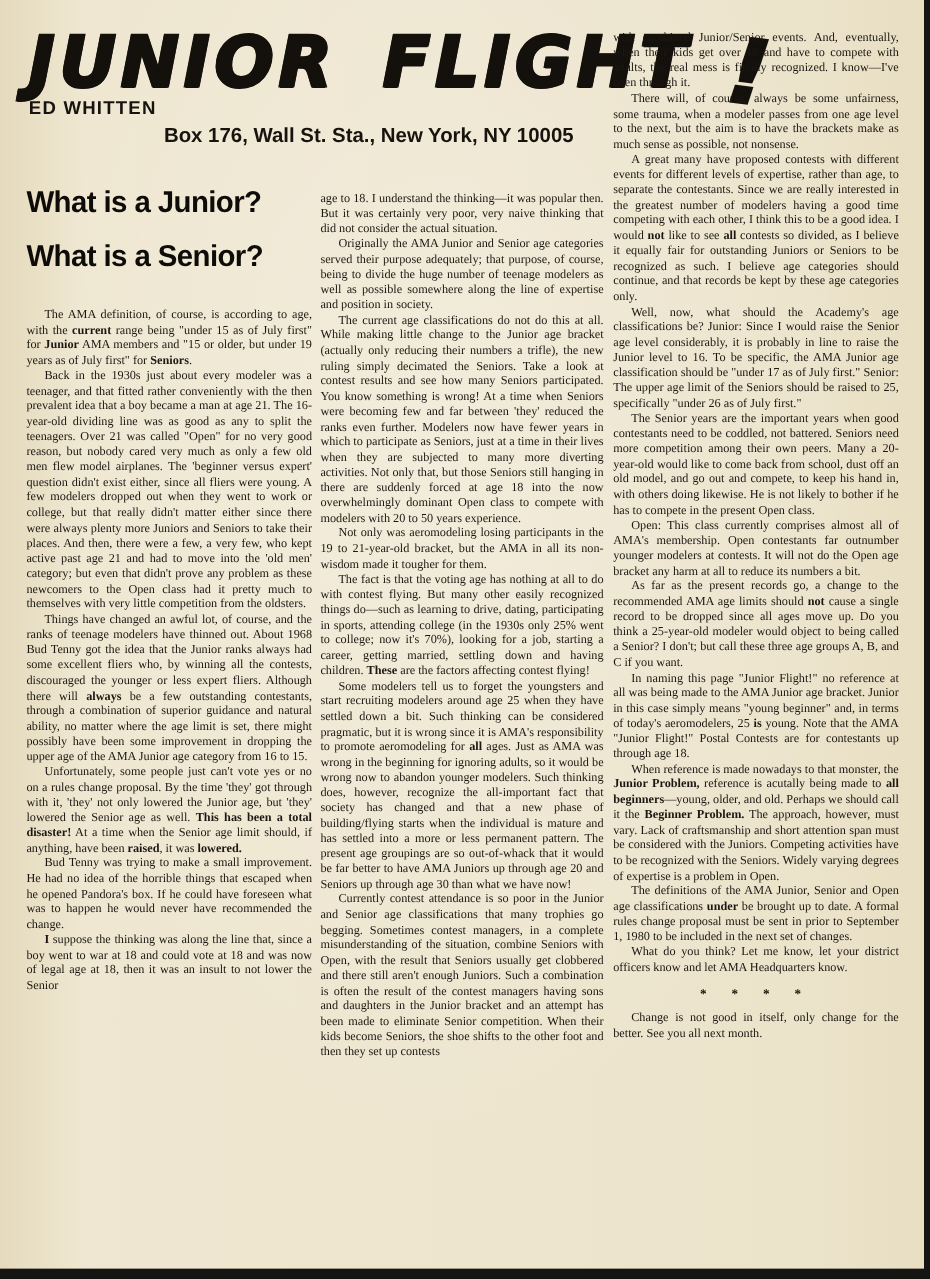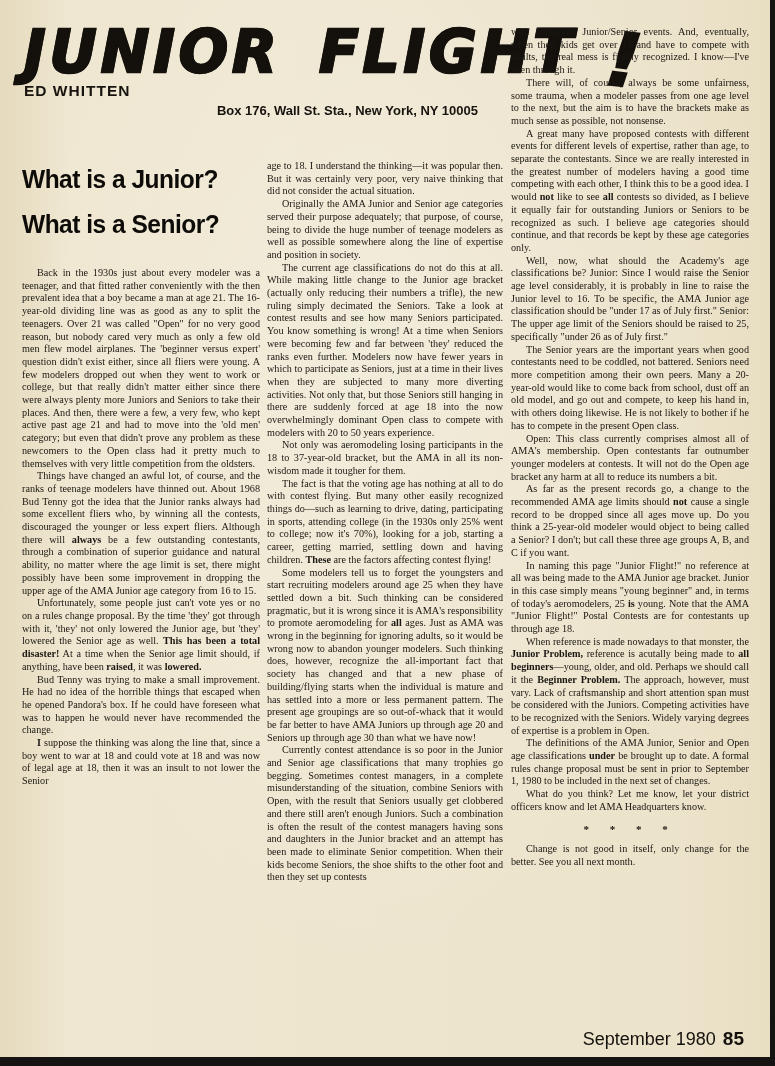--- a/index.html
+++ b/index.html
@@ -39,29 +39,29 @@
     -webkit-text-stroke:2.5px #14110d;
   }
   .byline{
     margin-top:-4px;text-align:left;padding-right:42px;
     font-family:"Liberation Sans",sans-serif;font-weight:bold;
     font-size:15.5px;letter-spacing:1px;color:#17140f;
   }
   .address{
     margin-top:3px;text-align:right;padding-right:14px;
     font-family:"Liberation Sans",sans-serif;font-weight:bold;
-    font-size:13px;color:#17140f;
+    font-size:17px;color:#17140f;
   }
   
   .col{
     position:absolute;
     font-size:10.2px;line-height:12.7px;
     color:#1b1712;text-align:justify;
   }
-  .col-left{left:22px;top:166px;width:238px;}
+  .col-left{left:22px;top:156px;width:238px;}
   .col-middle{left:267px;top:160px;width:236px;}
   .col-right{left:511px;top:26px;width:238px;}
   .heading{
     font-family:"Liberation Sans",sans-serif;font-weight:bold;
     font-size:25px;line-height:26px;letter-spacing:-0.5px;
     margin:0 0 19px 0;color:#0e0c09;
     transform:scaleX(0.98);transform-origin:left center;
   }
   .heading.last{margin-bottom:30px;}
   .para{margin:0;text-indent:15px;}
@@ -89,32 +89,33 @@
       <span class="title">JUNIOR FLIGHT</span>
       <span class="bang">!</span>
     </div>
     <div class="byline">ED WHITTEN</div>
     <div class="address">Box 176, Wall St. Sta., New York, NY 10005</div>
   </header>
 
   <section class="col col-left">
     <h2 class="heading">What is a Junior?</h2>
     <h2 class="heading last">What is a Senior?</h2>
+    <p class="para">The AMA definition, of course, is according to age, with the <b>current</b> range being "under 15 as of July first" for <b>Junior</b> AMA members and "15 or older, but under 19 years as of July first" for <b>Seniors</b>.</p>
     <p class="para">Back in the 1930s just about every modeler was a teenager, and that fitted rather conveniently with the then prevalent idea that a boy became a man at age 21. The 16-year-old dividing line was as good as any to split the teenagers. Over 21 was called "Open" for no very good reason, but nobody cared very much as only a few old men flew model airplanes. The 'beginner versus expert' question didn't exist either, since all fliers were young. A few modelers dropped out when they went to work or college, but that really didn't matter either since there were always plenty more Juniors and Seniors to take their places. And then, there were a few, a very few, who kept active past age 21 and had to move into the 'old men' category; but even that didn't prove any problem as these newcomers to the Open class had it pretty much to themselves with very little competition from the oldsters.</p>
     <p class="para">Things have changed an awful lot, of course, and the ranks of teenage modelers have thinned out. About 1968 Bud Tenny got the idea that the Junior ranks always had some excellent fliers who, by winning all the contests, discouraged the younger or less expert fliers. Although there will <b>always</b> be a few outstanding contestants, through a combination of superior guidance and natural ability, no matter where the age limit is set, there might possibly have been some improvement in dropping the upper age of the AMA Junior age category from 16 to 15.</p>
     <p class="para">Unfortunately, some people just can't vote yes or no on a rules change proposal. By the time 'they' got through with it, 'they' not only lowered the Junior age, but 'they' lowered the Senior age as well. <b>This has been a total disaster!</b> At a time when the Senior age limit should, if anything, have been <b>raised</b>, it was <b>lowered.</b></p>
     <p class="para">Bud Tenny was trying to make a small improvement. He had no idea of the horrible things that escaped when he opened Pandora's box. If he could have foreseen what was to happen he would never have recommended the change.</p>
     <p class="para"><b>I</b> suppose the thinking was along the line that, since a boy went to war at 18 and could vote at 18 and was now of legal age at 18, then it was an insult to not lower the Senior</p>
   </section>
 
   <section class="col col-middle">
     <p class="para cont">age to 18. I understand the thinking—it was popular then. But it was certainly very poor, very naive thinking that did not consider the actual situation.</p>
     <p class="para">Originally the AMA Junior and Senior age categories served their purpose adequately; that purpose, of course, being to divide the huge number of teenage modelers as well as possible somewhere along the line of expertise and position in society.</p>
     <p class="para">The current age classifications do not do this at all. While making little change to the Junior age bracket (actually only reducing their numbers a trifle), the new ruling simply decimated the Seniors. Take a look at contest results and see how many Seniors participated. You know something is wrong! At a time when Seniors were becoming few and far between 'they' reduced the ranks even further. Modelers now have fewer years in which to participate as Seniors, just at a time in their lives when they are subjected to many more diverting activities. Not only that, but those Seniors still hanging in there are suddenly forced at age 18 into the now overwhelmingly dominant Open class to compete with modelers with 20 to 50 years experience.</p>
-    <p class="para">Not only was aeromodeling losing participants in the 18 to 37-year-old bracket, but the AMA in all its non-wisdom made it tougher for them.</p>
+    <p class="para">Not only was aeromodeling losing participants in the 19 to 21-year-old bracket, but the AMA in all its non-wisdom made it tougher for them.</p>
     <p class="para">The fact is that the voting age has nothing at all to do with contest flying. But many other easily recognized things do—such as learning to drive, dating, participating in sports, attending college (in the 1930s only 25% went to college; now it's 70%), looking for a job, starting a career, getting married, settling down and having children. <b>These</b> are the factors affecting contest flying!</p>
     <p class="para">Some modelers tell us to forget the youngsters and start recruiting modelers around age 25 when they have settled down a bit. Such thinking can be considered pragmatic, but it is wrong since it is AMA's responsibility to promote aeromodeling for <b>all</b> ages. Just as AMA was wrong in the beginning for ignoring adults, so it would be wrong now to abandon younger modelers. Such thinking does, however, recognize the all-important fact that society has changed and that a new phase of building/flying starts when the individual is mature and has settled into a more or less permanent pattern. The present age groupings are so out-of-whack that it would be far better to have AMA Juniors up through age 20 and Seniors up through age 30 than what we have now!</p>
     <p class="para">Currently contest attendance is so poor in the Junior and Senior age classifications that many trophies go begging. Sometimes contest managers, in a complete misunderstanding of the situation, combine Seniors with Open, with the result that Seniors usually get clobbered and there still aren't enough Juniors. Such a combination is often the result of the contest managers having sons and daughters in the Junior bracket and an attempt has been made to eliminate Senior competition. When their kids become Seniors, the shoe shifts to the other foot and then they set up contests</p>
   </section>
 
   <section class="col col-right">
     <p class="para cont">with combined Junior/Senior events. And, eventually, when their kids get over 18 and have to compete with adults, the real mess is finally recognized. I know—I've been through it.</p>
     <p class="para">There will, of course, always be some unfairness, some trauma, when a modeler passes from one age level to the next, but the aim is to have the brackets make as much sense as possible, not nonsense.</p>
     <p class="para">A great many have proposed contests with different events for different levels of expertise, rather than age, to separate the contestants. Since we are really interested in the greatest number of modelers having a good time competing with each other, I think this to be a good idea. I would <b>not</b> like to see <b>all</b> contests so divided, as I believe it equally fair for outstanding Juniors or Seniors to be recognized as such. I believe age categories should continue, and that records be kept by these age categories only.</p>
     <p class="para">Well, now, what should the Academy's age classifications be? Junior: Since I would raise the Senior age level considerably, it is probably in line to raise the Junior level to 16. To be specific, the AMA Junior age classification should be "under 17 as of July first." Senior: The upper age limit of the Seniors should be raised to 25, specifically "under 26 as of July first."</p>
@@ -122,17 +123,14 @@
     <p class="para">Open: This class currently comprises almost all of AMA's membership. Open contestants far outnumber younger modelers at contests. It will not do the Open age bracket any harm at all to reduce its numbers a bit.</p>
     <p class="para">As far as the present records go, a change to the recommended AMA age limits should <b>not</b> cause a single record to be dropped since all ages move up. Do you think a 25-year-old modeler would object to being called a Senior? I don't; but call these three age groups A, B, and C if you want.</p>
     <p class="para">In naming this page "Junior Flight!" no reference at all was being made to the AMA Junior age bracket. Junior in this case simply means "young beginner" and, in terms of today's aeromodelers, 25 <b>is</b> young. Note that the AMA "Junior Flight!" Postal Contests are for contestants up through age 18.</p>
     <p class="para">When reference is made nowadays to that monster, the <b>Junior Problem,</b> reference is acutally being made to <b>all beginners</b>—young, older, and old. Perhaps we should call it the <b>Beginner Problem.</b> The approach, however, must vary. Lack of craftsmanship and short attention span must be considered with the Juniors. Competing activities have to be recognized with the Seniors. Widely varying degrees of expertise is a problem in Open.</p>
     <p class="para">The definitions of the AMA Junior, Senior and Open age classifications <b>under</b> be brought up to date. A formal rules change proposal must be sent in prior to September 1, 1980 to be included in the next set of changes.</p>
     <p class="para">What do you think? Let me know, let your district officers know and let AMA Headquarters know.</p>
     <div class="stars">* * * *</div>
     <p class="para">Change is not good in itself, only change for the better. See you all next month.</p>
   </section>
 
-  <footer class="pagefoot">
-    <span>September 1980</span><span class="pageno">85</span>
-  </footer>
 
 </div>
 
 </body></html>

